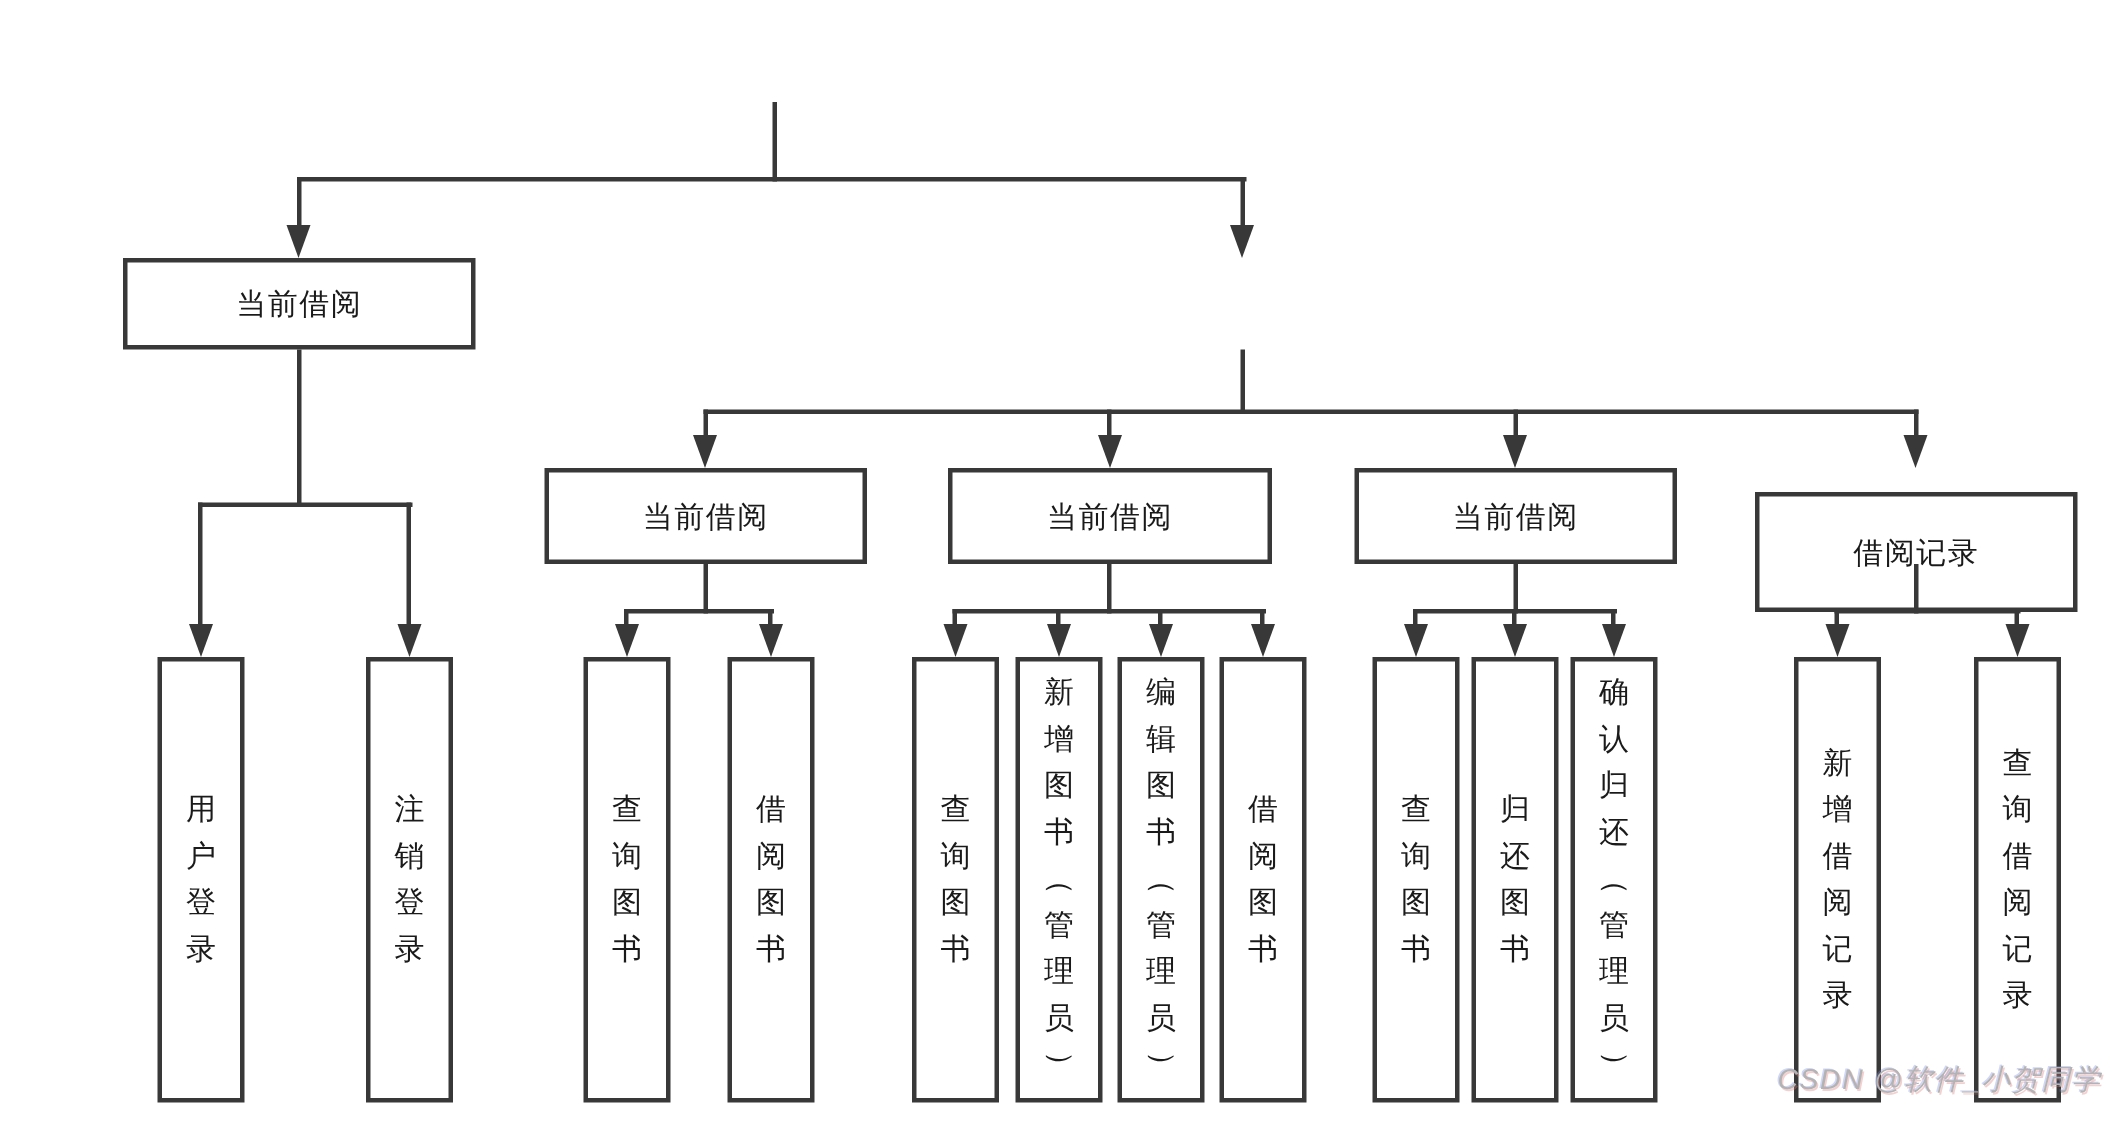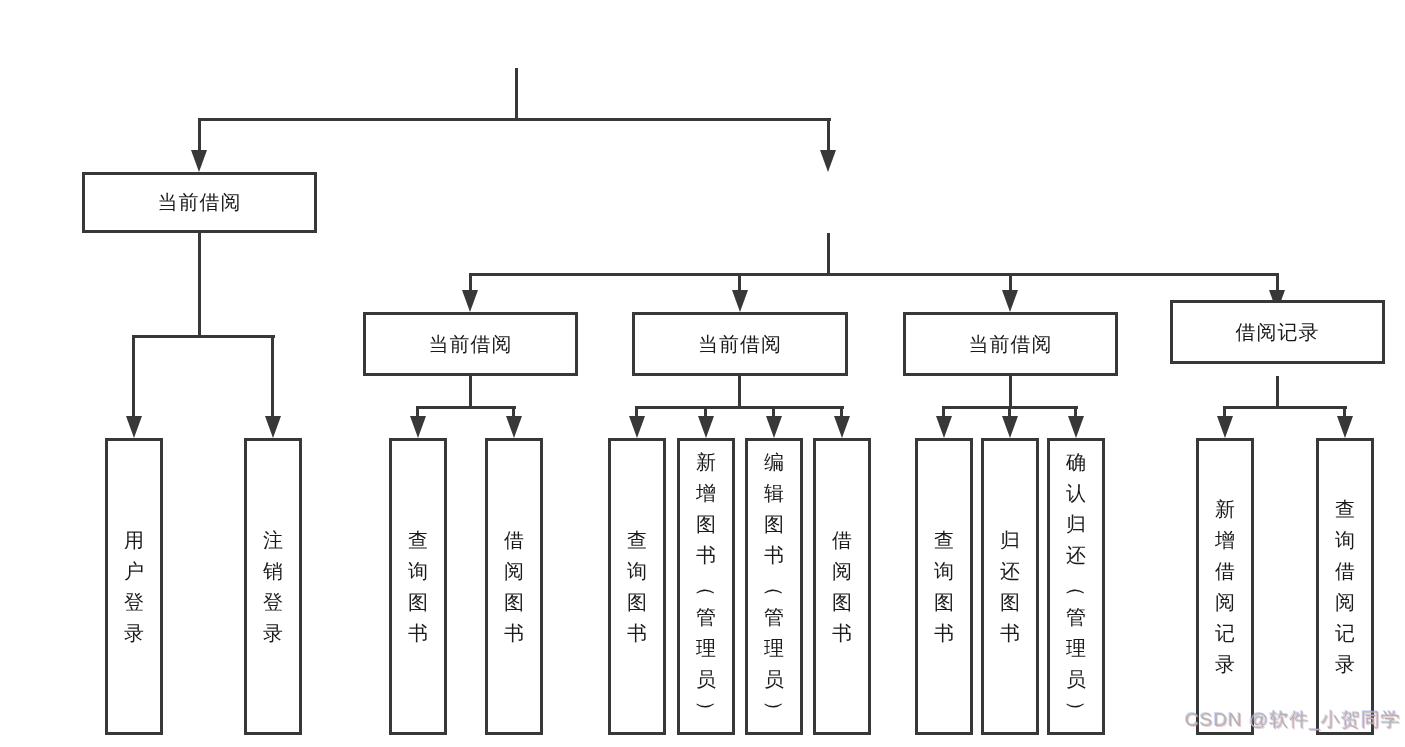--- a/index.html
+++ b/index.html
@@ -24,20 +24,21 @@
     font-size:20px;color:var(--text);}
   .vtext span.vrot{transform:rotate(90deg);}
   .line{position:absolute;background:var(--line);}
   .arrow{position:absolute;width:0;height:0;
     border-left:8px solid transparent;border-right:8px solid transparent;
     border-top:22px solid var(--line);}
   .watermark{
     position:absolute;left:1185px;top:707px;font-size:19px;color:var(--wm);
     letter-spacing:1px;white-space:nowrap;
     text-shadow:1px 1px 0 rgba(220,120,120,.35),-1px -1px 0 rgba(120,140,230,.35);
+    font-style:italic;
   }
 </style>
 </head>
 <body>
 
 <div class="canvas">
 
 
   <div class="line" style="left:515px;top:68px;width:3px;height:53px"></div>
   <div class="line" style="left:198px;top:118px;width:633px;height:3px"></div>
@@ -70,21 +71,21 @@
 
   <div class="box" style="left:363px;top:312px;width:215px;height:64px">
     <span class="hlabel">当前借阅</span>
   </div>
   <div class="box" style="left:632px;top:312px;width:216px;height:64px">
     <span class="hlabel">当前借阅</span>
   </div>
   <div class="box" style="left:903px;top:312px;width:215px;height:64px">
     <span class="hlabel">当前借阅</span>
   </div>
-  <div class="box" style="left:1170px;top:300px;width:215px;height:64px">
+  <div class="box" style="left:1170px;top:328px;width:215px;height:80px">
     <span class="hlabel">借阅记录</span>
   </div>
 
   <div class="line" style="left:469px;top:376px;width:3px;height:33px"></div>
   <div class="line" style="left:416px;top:406px;width:100px;height:3px"></div>
   <div class="line" style="left:416px;top:406px;width:3px;height:12px"></div>
   <div class="arrow" style="left:410px;top:416px"></div>
   <div class="line" style="left:512px;top:406px;width:3px;height:12px"></div>
   <div class="arrow" style="left:506px;top:416px"></div>
 

